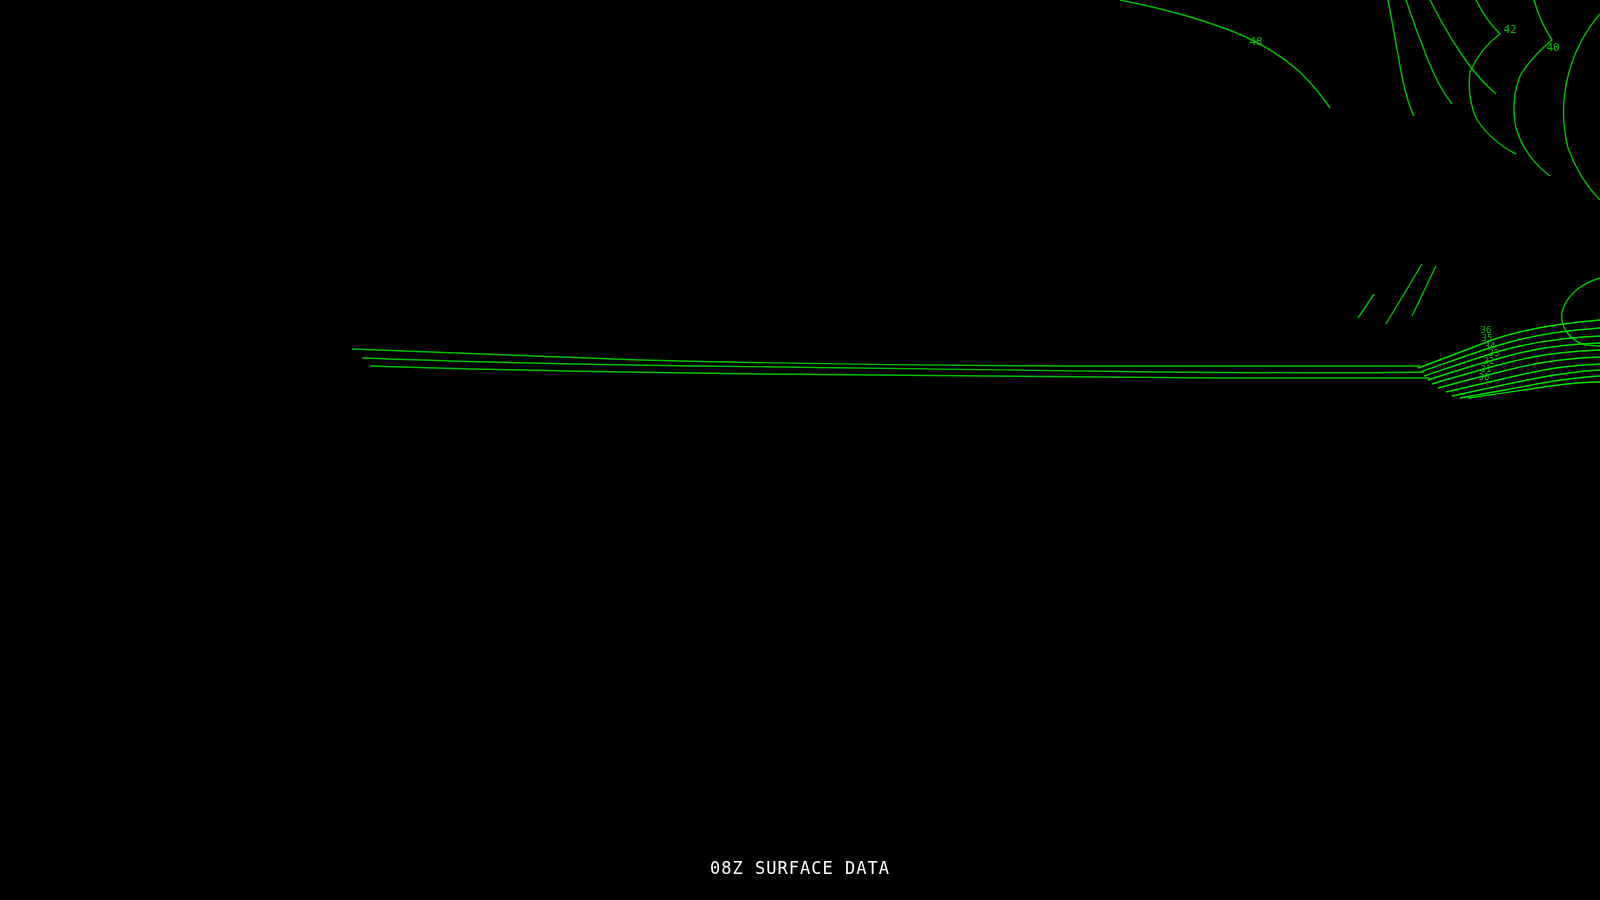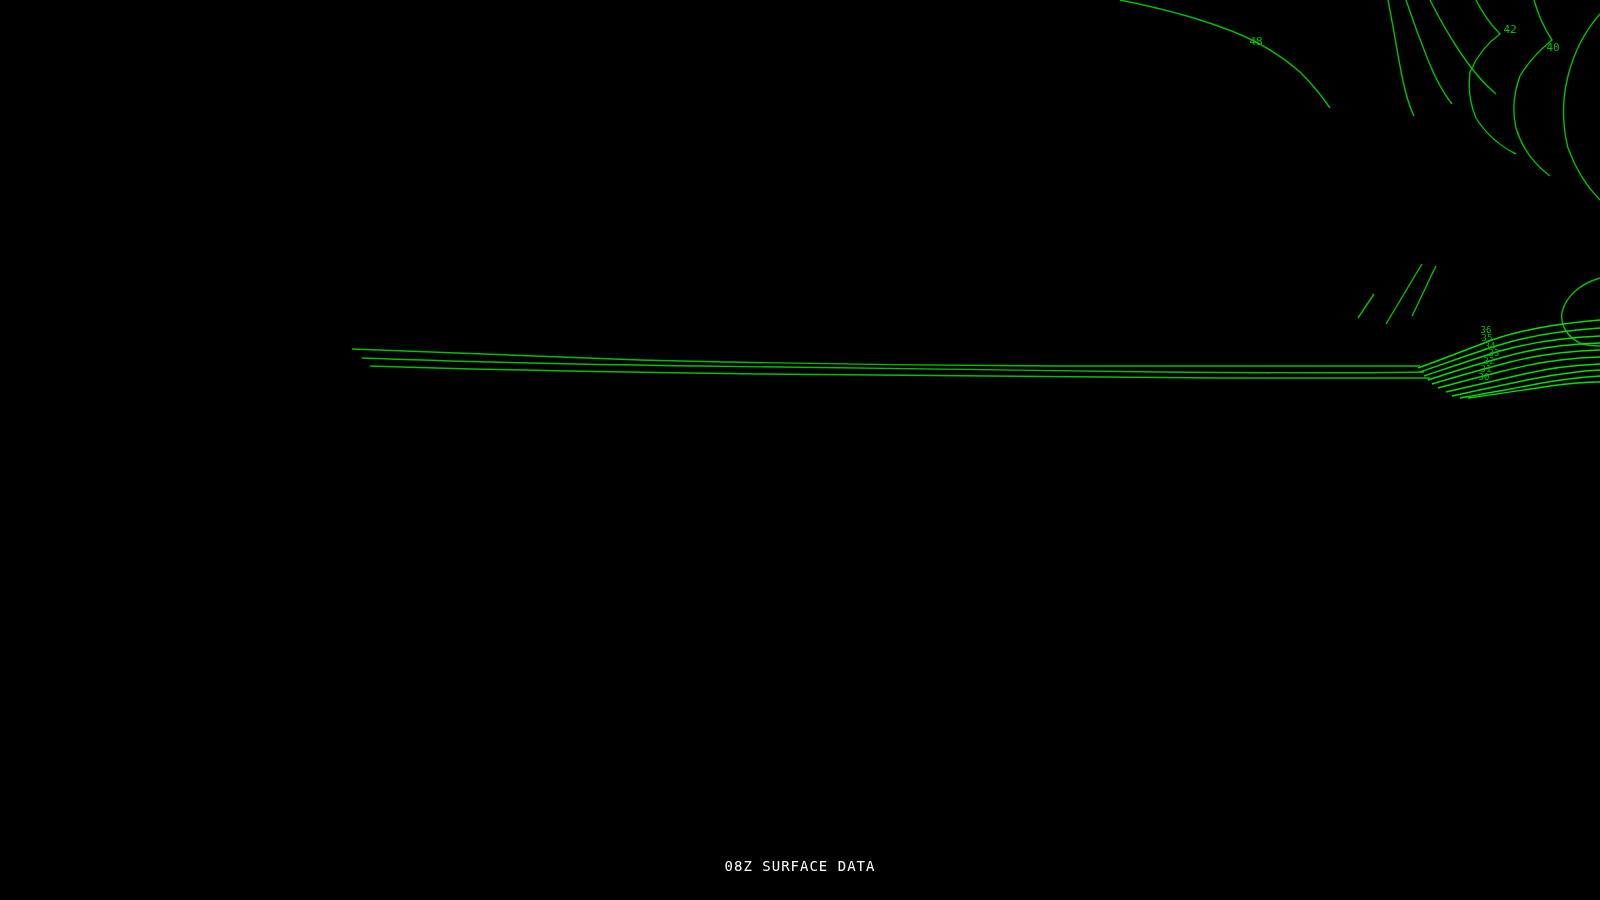--- a/index.html
+++ b/index.html
@@ -41,21 +41,21 @@
     font-size: 9px;
   }
   #caption {
     position: absolute;
     left: 0;
     top: 858px;
     width: 1600px;
     text-align: center;
     color: #ffffff;
     font-family: "DejaVu Sans Mono", monospace;
-    font-size: 14px;
+    font-size: 17px;
     letter-spacing: 1px;
     white-space: pre;
   }
 </style>
 </head>
 <body>
 
 <div id="stage">
 
   <svg id="contour-svg" viewBox="0 0 1600 900" preserveAspectRatio="none" aria-hidden="true">

